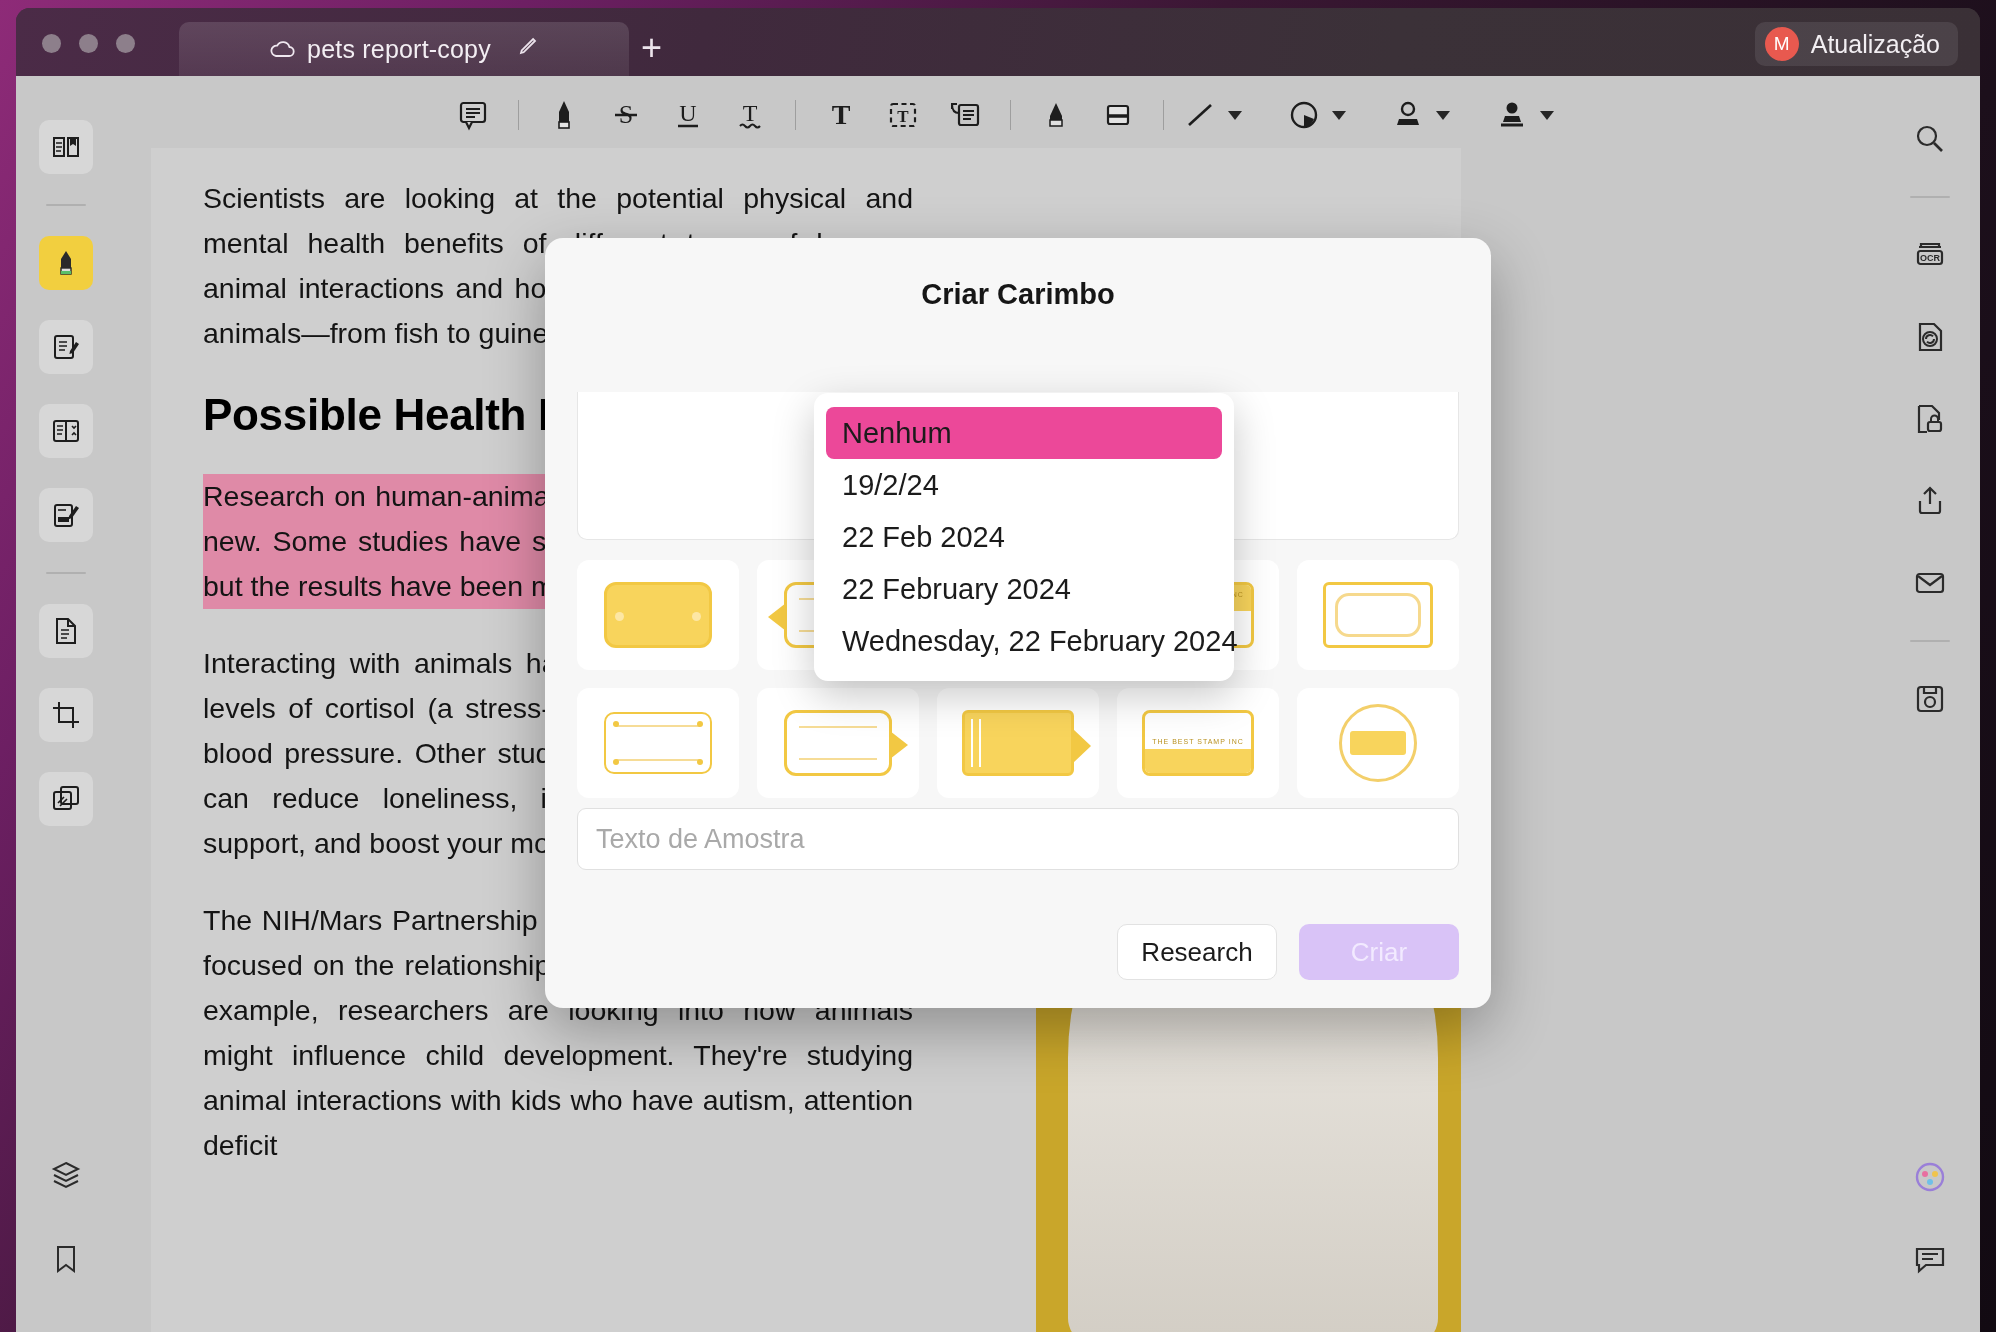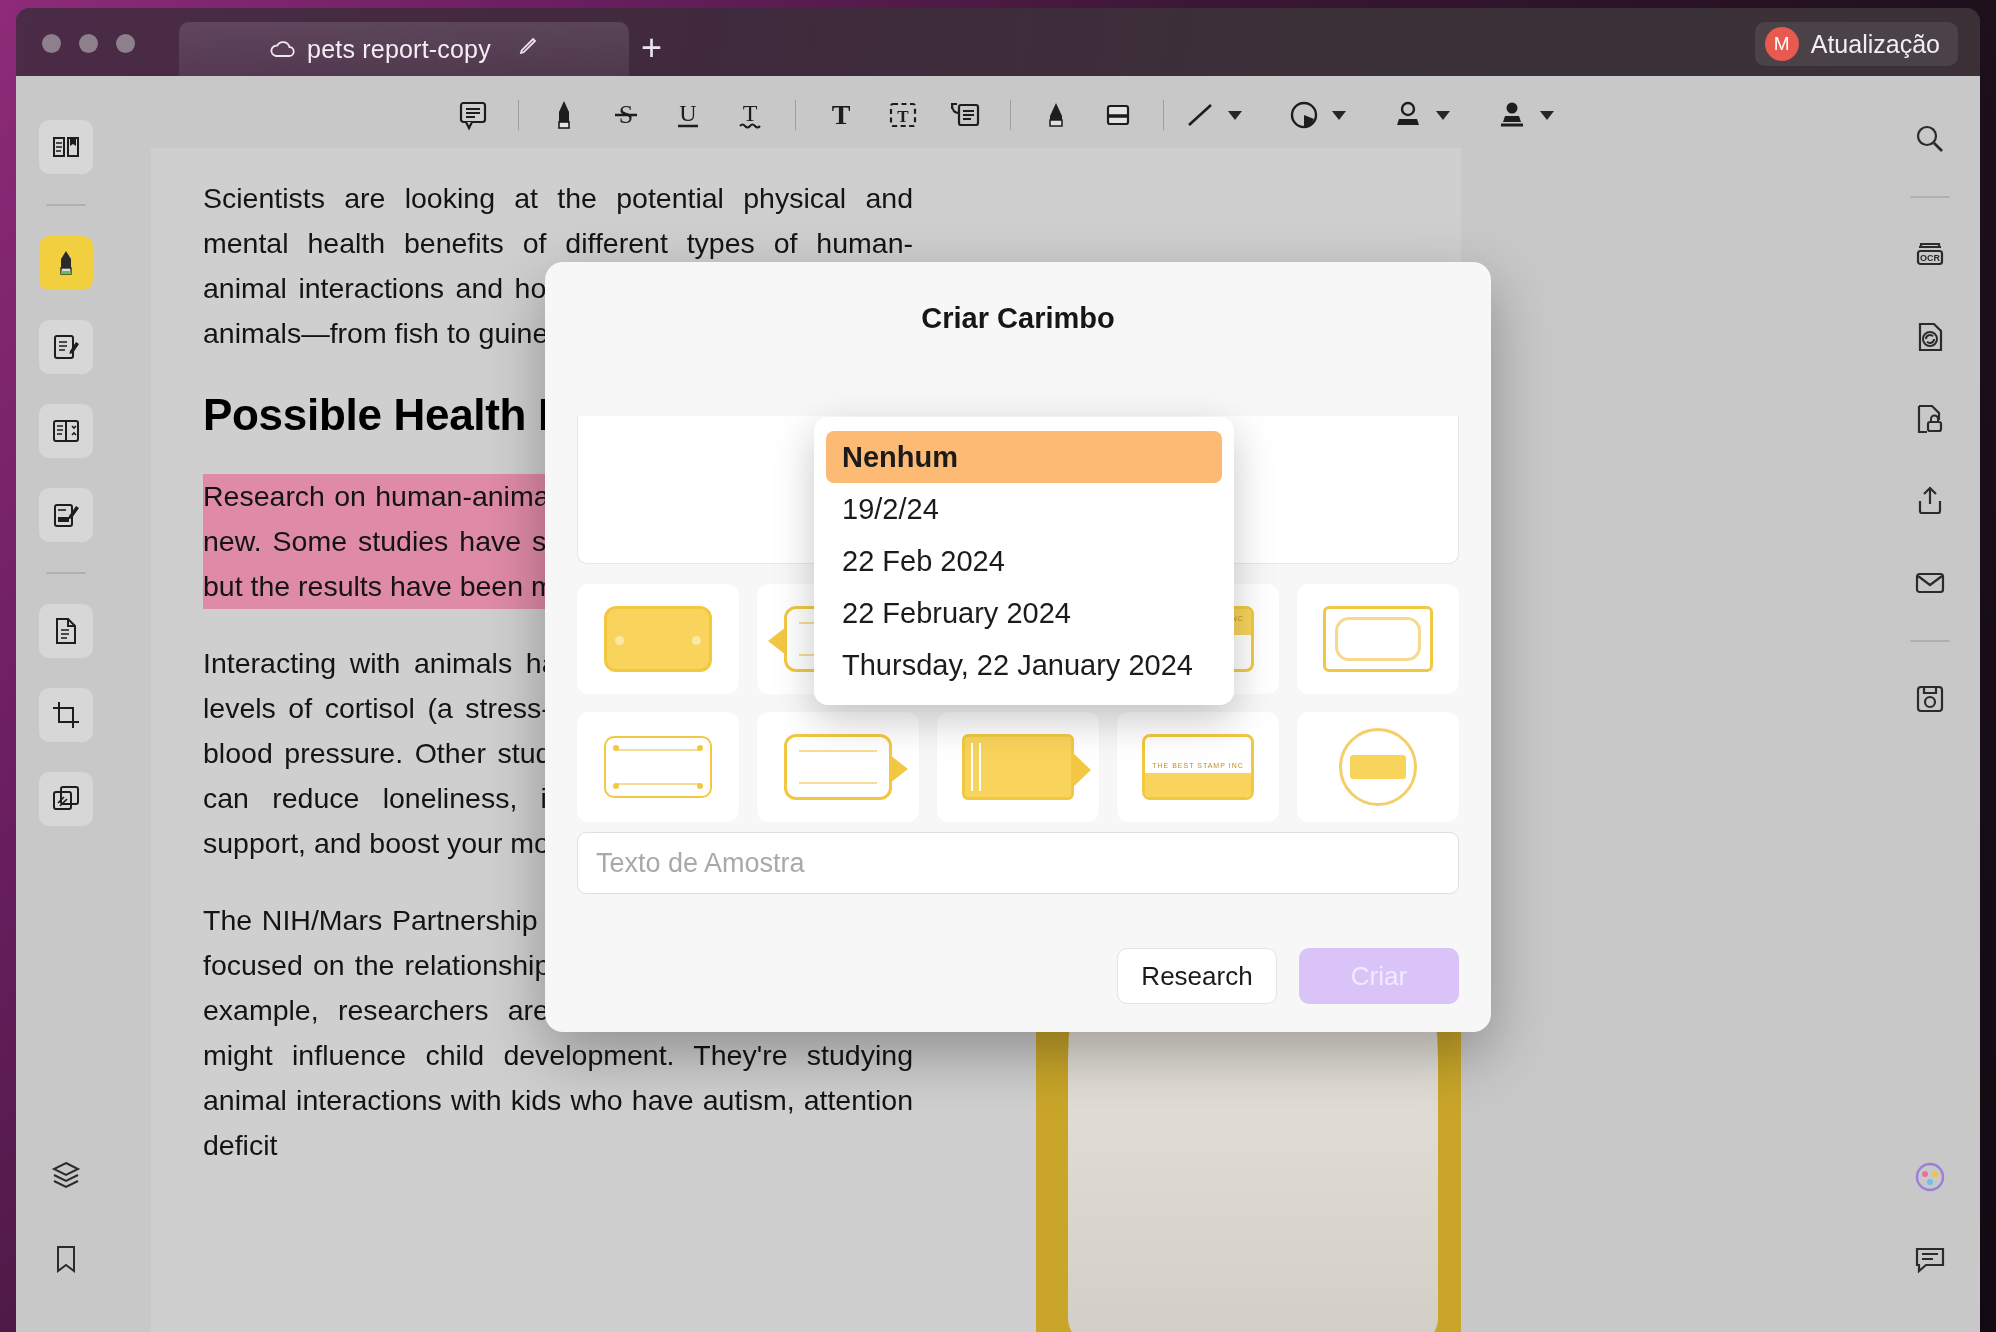--- a/index.html
+++ b/index.html
@@ -143,21 +143,20 @@
   #pagescroll { position: absolute; right: 6px; top: 140px; width: 12px; height: 100px; background: #9a9a9a; border-radius: 6px; }
 
   
   #backdrop { position: absolute; inset: 0; background: transparent; }
   #modal {
     position: absolute; left: 529px; top: 162px;
     width: 946px; height: 770px;
     background: #f7f7f7; border-radius: 18px;
     box-shadow: 0 22px 60px rgba(0,0,0,.30);
     overflow: visible;
-    margin-top: 24px;
   }
   #modaltitle { text-align: center; font-size: 29px; color: #161616; margin-top: 40px; font-weight: 600; }
 
   #previewrow {
     position: absolute; left: 32px; top: 92px; width: 882px; height: 62px;
     background: #fbfbfb; border: 1px solid #e6e6e6; border-radius: 10px 10px 0 0;
     display: flex; align-items: center; padding: 0 16px;
   }
   #previewlabel { color: #a8a8a8; font-size: 27px; flex: 1; }
   .pv-icon { width: 44px; height: 44px; display: flex; align-items: center; justify-content: center; cursor: pointer; }
@@ -252,21 +251,21 @@
     position: absolute; left: 269px; top: 155px;
     width: 420px; background: #fff; border-radius: 14px;
     box-shadow: 0 14px 42px rgba(0,0,0,.22);
     padding: 14px 12px; z-index: 40;
   }
   .dd-item {
     height: 52px; display: flex; align-items: center;
     padding: 0 16px; font-size: 29px; color: #1b1b1b;
     border-radius: 8px; cursor: pointer; white-space: nowrap;
   }
-  .dd-item.sel { background: #fdba74; font-weight: bold; }
+  .dd-item.sel { background: #ec4899; }
 </style>
 </head>
 <body>
 
 <div id="app">
   <div id="win">
 
     <div id="titlebar">
       <div class="traffic">
         <div class="dot d1"></div>
@@ -639,19 +638,19 @@
         <div id="actions">
           <div class="btn" id="btn-cancel">Research</div>
           <div class="btn" id="btn-create">Criar</div>
         </div>
 
         <div id="dropdown">
           <div class="dd-item sel">Nenhum</div>
           <div class="dd-item">19/2/24</div>
           <div class="dd-item">22 Feb 2024</div>
           <div class="dd-item">22 February 2024</div>
-          <div class="dd-item">Thursday, 22 January 2024</div>
+          <div class="dd-item">Wednesday, 22 February 2024</div>
         </div>
       </div>
 
     </div>
   </div>
 </div>
 
 </body></html>

